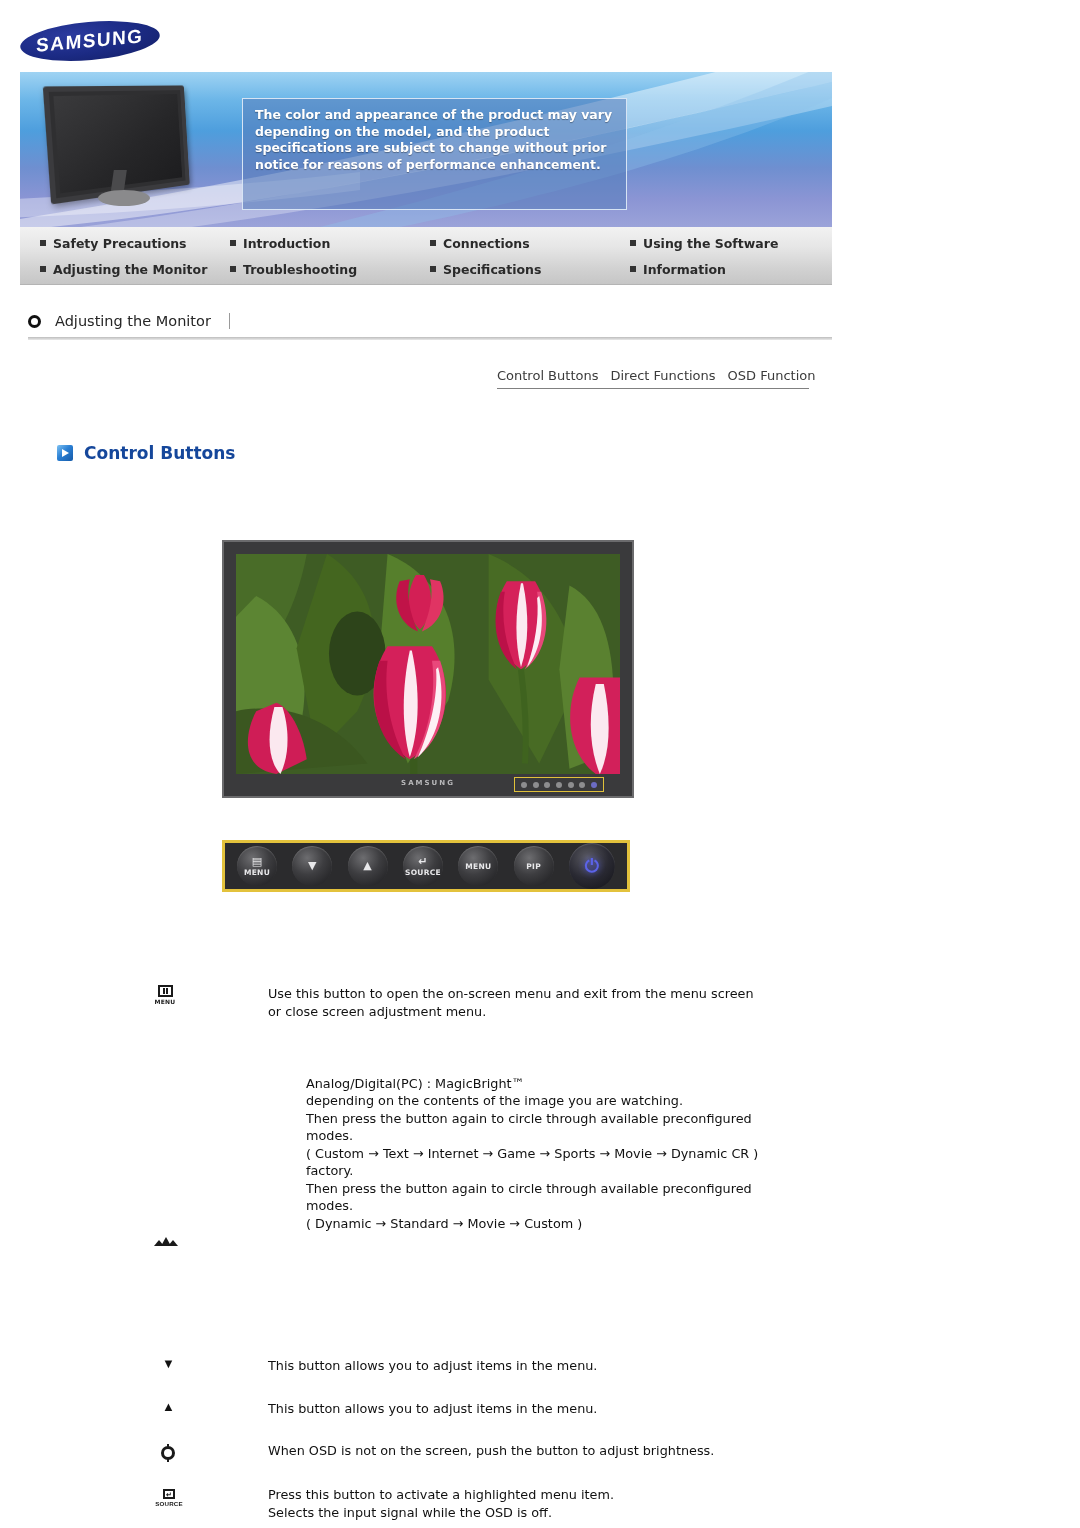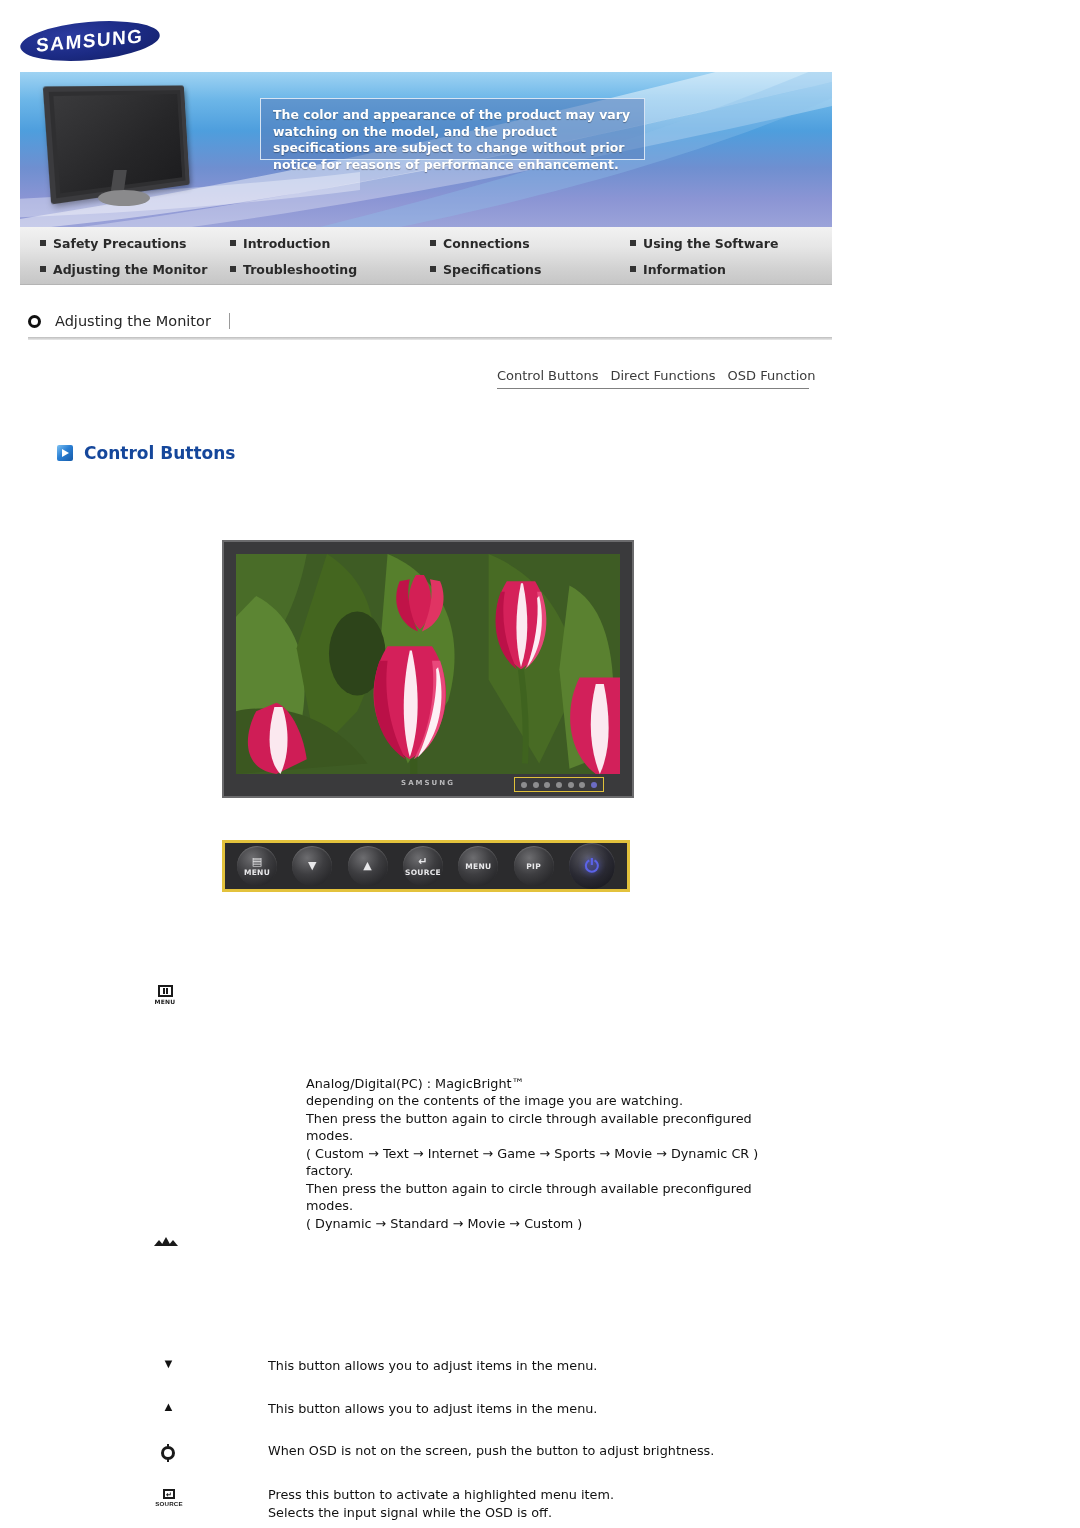--- a/index.html
+++ b/index.html
@@ -97,24 +97,24 @@
     position: absolute;
     left: 50px;
     top: 104px;
     width: 52px;
     height: 16px;
     background: #8a8a8c;
     border-radius: 50%;
   }
   .callout {
     position: absolute;
-    left: 240px;
+    left: 222px;
     top: 26px;
     width: 385px;
-    height: 62px;
+    height: 112px;
     border: 1px solid #d7e4f4;
     background: rgba(86,124,186,0.55);
     padding: 8px 12px;
     box-sizing: border-box;
   }
   .callout p {
     margin: 0;
     color: #ffffff;
     font-size: 12.5px;
     line-height: 16.5px;
@@ -486,21 +486,21 @@
   </svg>
 
   <div class="banner-monitor">
     <div class="bm-screen"></div>
     <div class="bm-neck"></div>
     <div class="bm-base"></div>
   </div>
 
   <div class="callout">
     <p>The color and appearance of the product may vary</p>
-    <p>watching on the model, and the product</p>
+    <p>depending on the model, and the product</p>
     <p>specifications are subject to change without prior</p>
     <p>notice for reasons of performance enhancement.</p>
   </div>
 </div>
 
 <div class="topnav">
   <div class="navrow r1">
     <div class="navitem nc1">
       <span class="sq"></span>
       <span>Safety Precautions</span>
@@ -653,20 +653,24 @@
 
 <div class="desc">
 
   <div class="desc-row" style="min-height:72px;">
     <div class="desc-icon">
       <div class="ic-menu">
         <div class="box"></div>
         <div class="lbl">MENU</div>
       </div>
     </div>
+    <div class="desc-text">
+      <p>Use this button to open the on-screen menu and exit from the menu screen</p>
+      <p>or close screen adjustment menu.</p>
+    </div>
   </div>
 
   <div class="desc-row" style="min-height:300px;gap:38px;">
     <div class="desc-icon" style="padding-top:175px;">
       <div class="ic-mb">
         <span></span>
         <span></span>
         <span></span>
       </div>
     </div>

